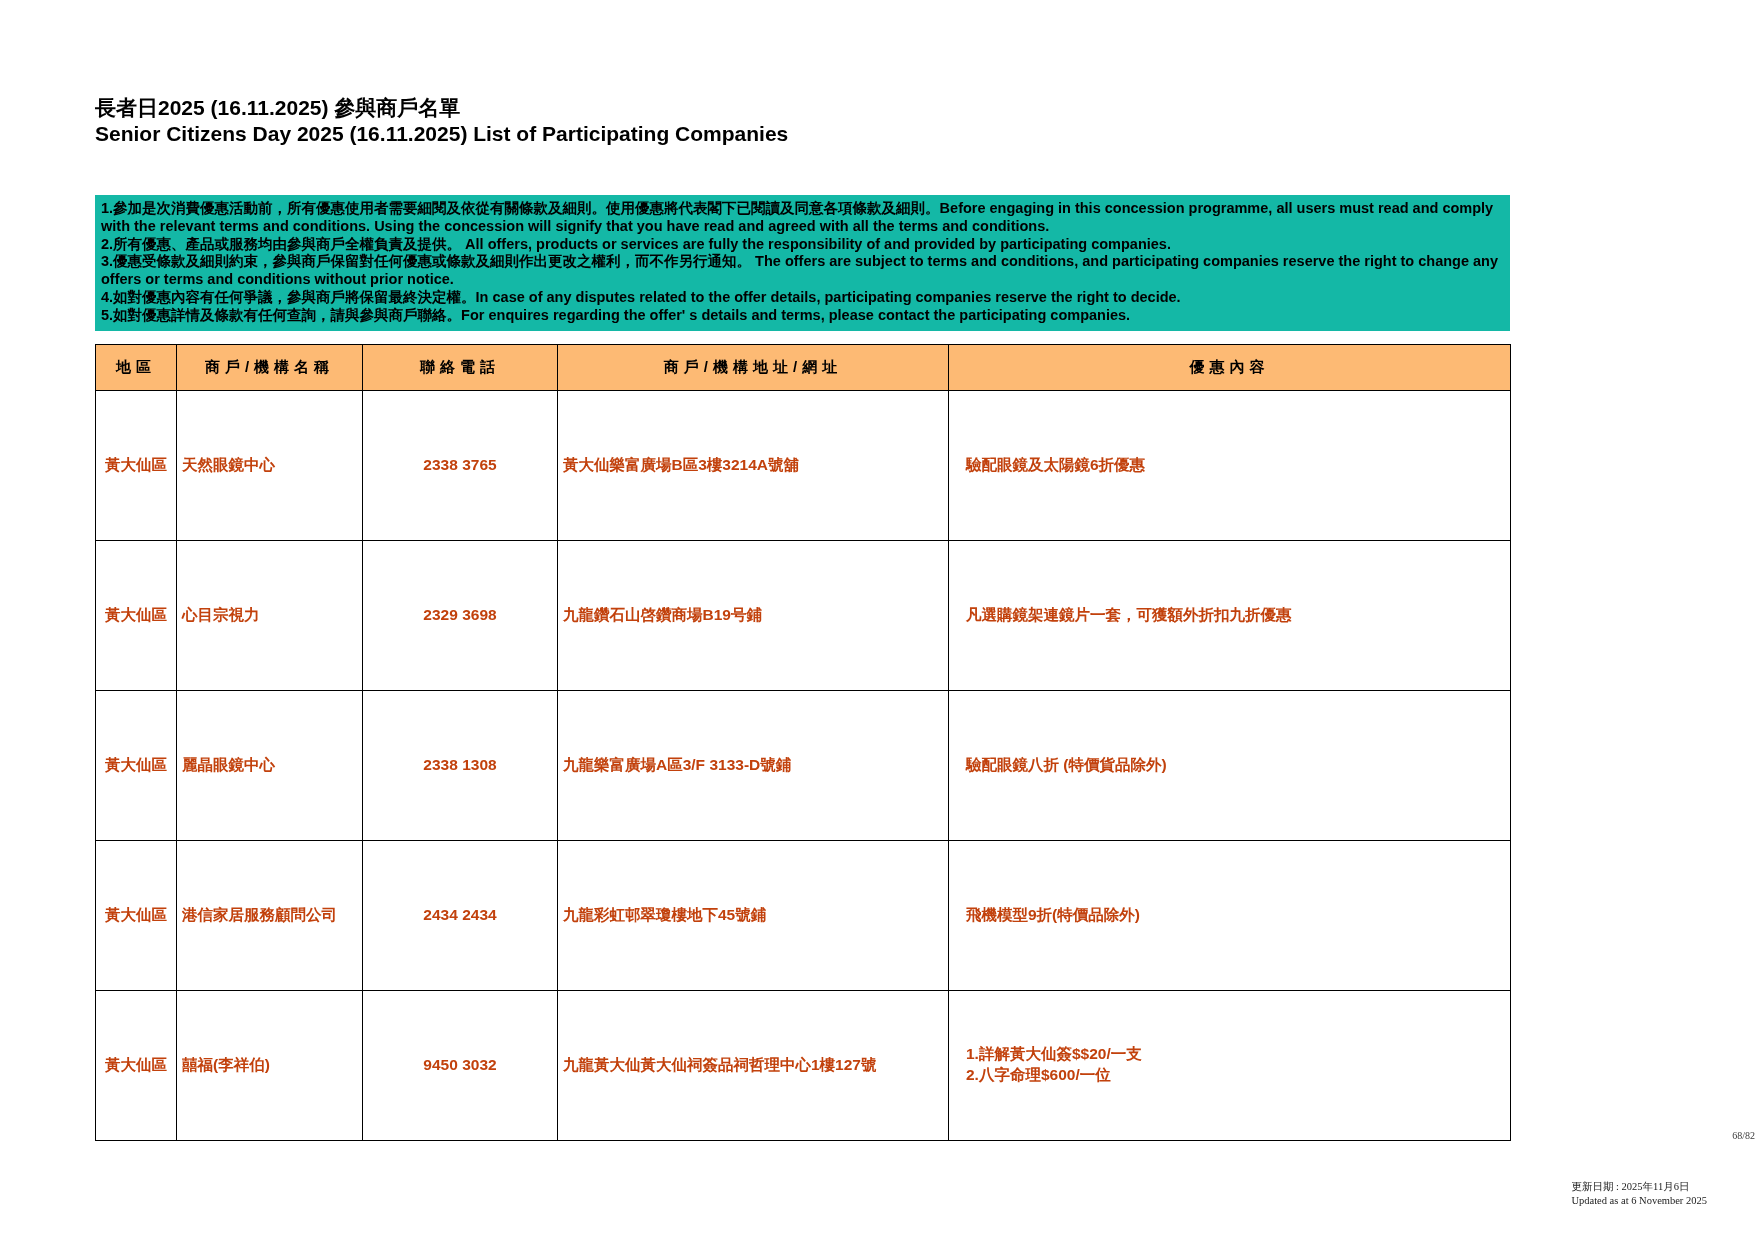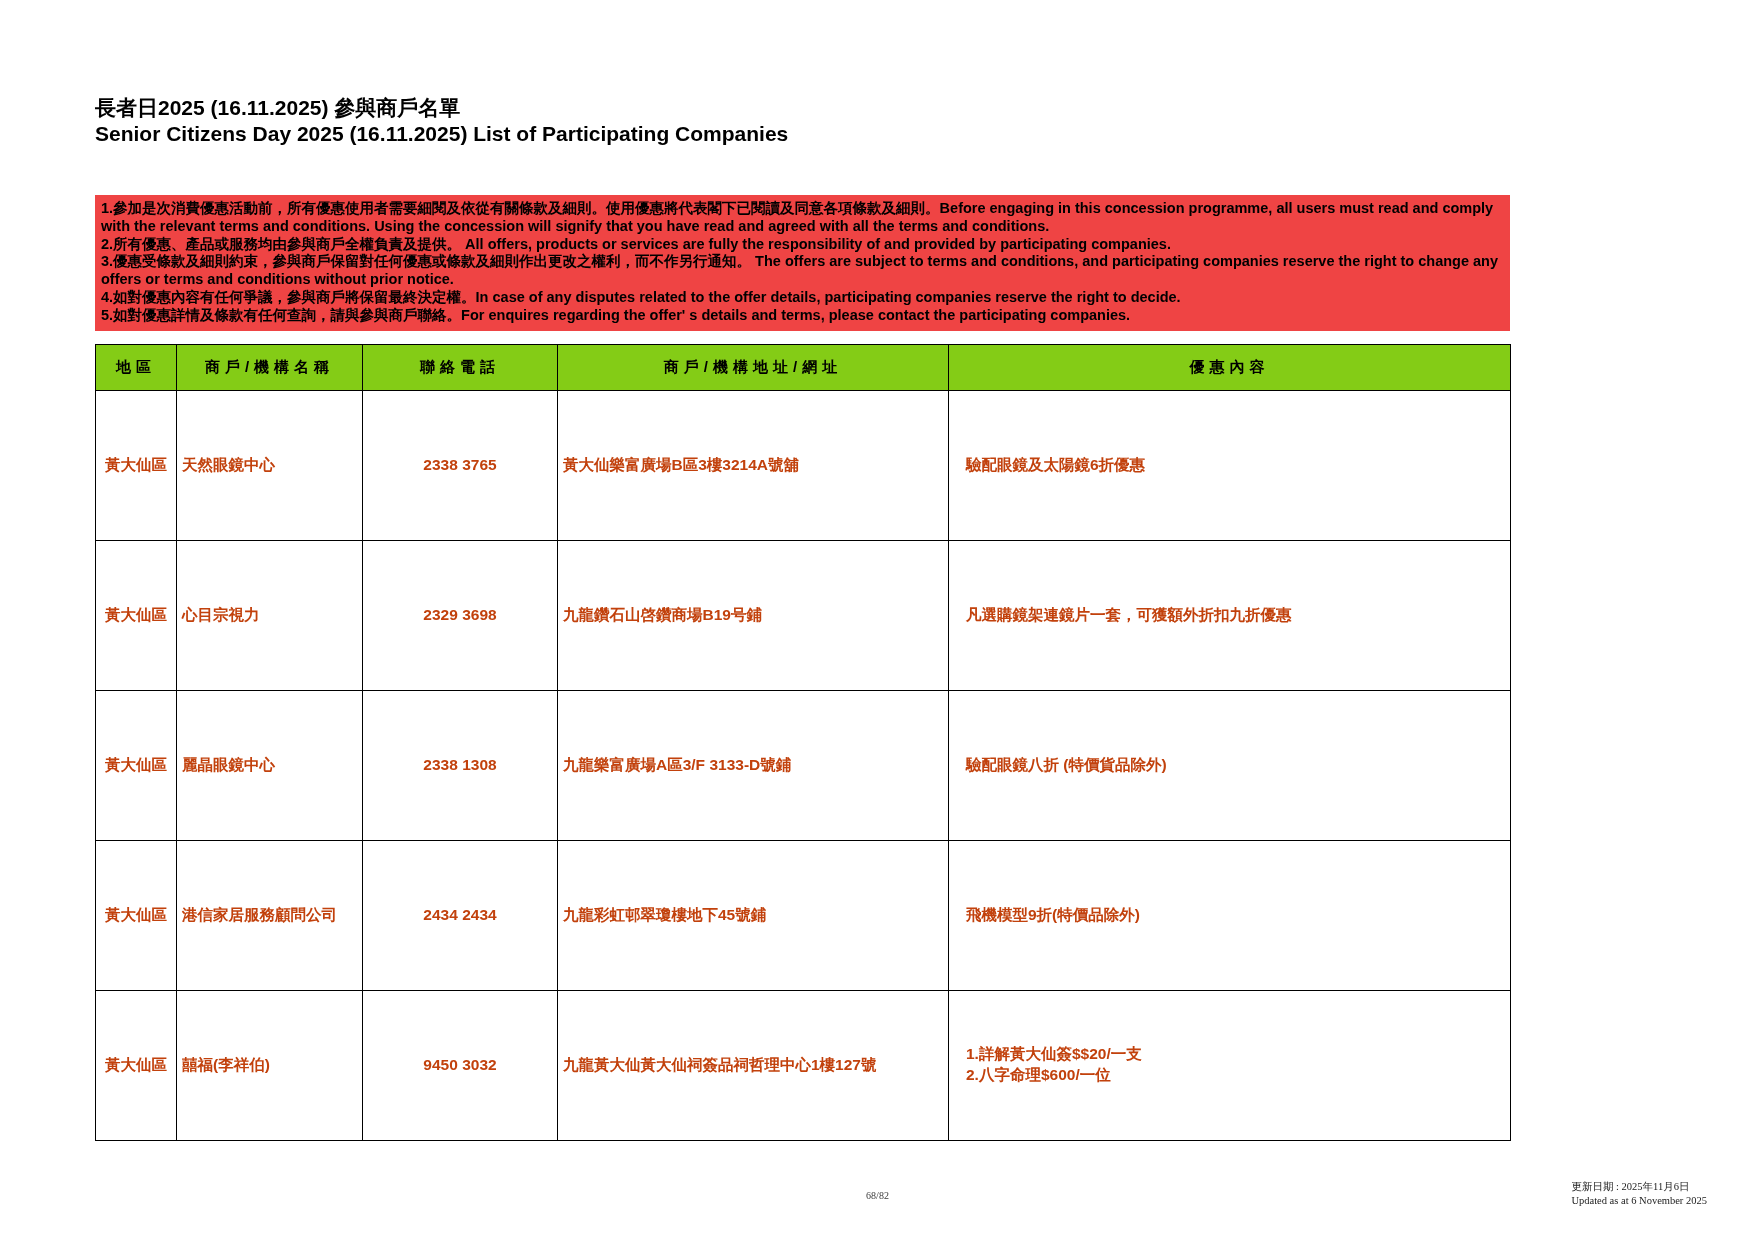--- a/index.html
+++ b/index.html
@@ -11,40 +11,40 @@
   }
   .page { position: relative; width: 1755px; height: 1241px; }
   .content { position: absolute; left: 95px; top: 0; width: 1415px; }
 
   .title-block { margin-top: 95px; }
   .title-zh { font-size: 21px; font-weight: bold; color: #000; line-height: 26px; }
   .title-en { font-size: 21px; font-weight: bold; color: #000; line-height: 26px; }
 
   .disclaimer {
     margin-top: 48px;
-    background: #ef4444;
+    background: #14b8a6;
     padding: 5px 8px 6px 6px;
     font-size: 14.5px;
     font-weight: bold;
     color: #000;
     line-height: 17.8px;
   }
   .disclaimer-item { text-align: left; }
 
   table.companies {
     margin-top: 13px;
     width: 1415px;
     border-collapse: collapse;
     table-layout: fixed;
   }
   table.companies th, table.companies td {
     border: 1px solid #000;
   }
   table.companies th {
-    background: #84cc16;
+    background: #fdba74;
     height: 46px;
     font-size: 15px;
     font-weight: bold;
     letter-spacing: 5px;
     text-align: center;
     vertical-align: middle;
     color: #000;
   }
   table.companies td {
     height: 150px;
@@ -63,22 +63,22 @@
 
   td.cell-district { text-align: center; }
   td.cell-name     { text-align: left; padding-left: 5px; padding-right: 4px; }
   td.cell-phone    { text-align: center; }
   td.cell-address  { text-align: left; padding-left: 5px; padding-right: 4px; }
   td.cell-offer    { text-align: left; padding-left: 17px; padding-right: 4px; }
 
   .footer-page {
     position: absolute;
     left: 0; right: 0;
-    top: 1190px;
-    text-align: center;
+    top: 1130px;
+    text-align: right;
     font-family: "Liberation Serif", serif;
     font-size: 10px;
     color: #3a3a3a;
   }
   .footer-updated {
     position: absolute;
     right: 48px;
     top: 1180px;
     text-align: left;
     font-family: "Liberation Serif", serif;

